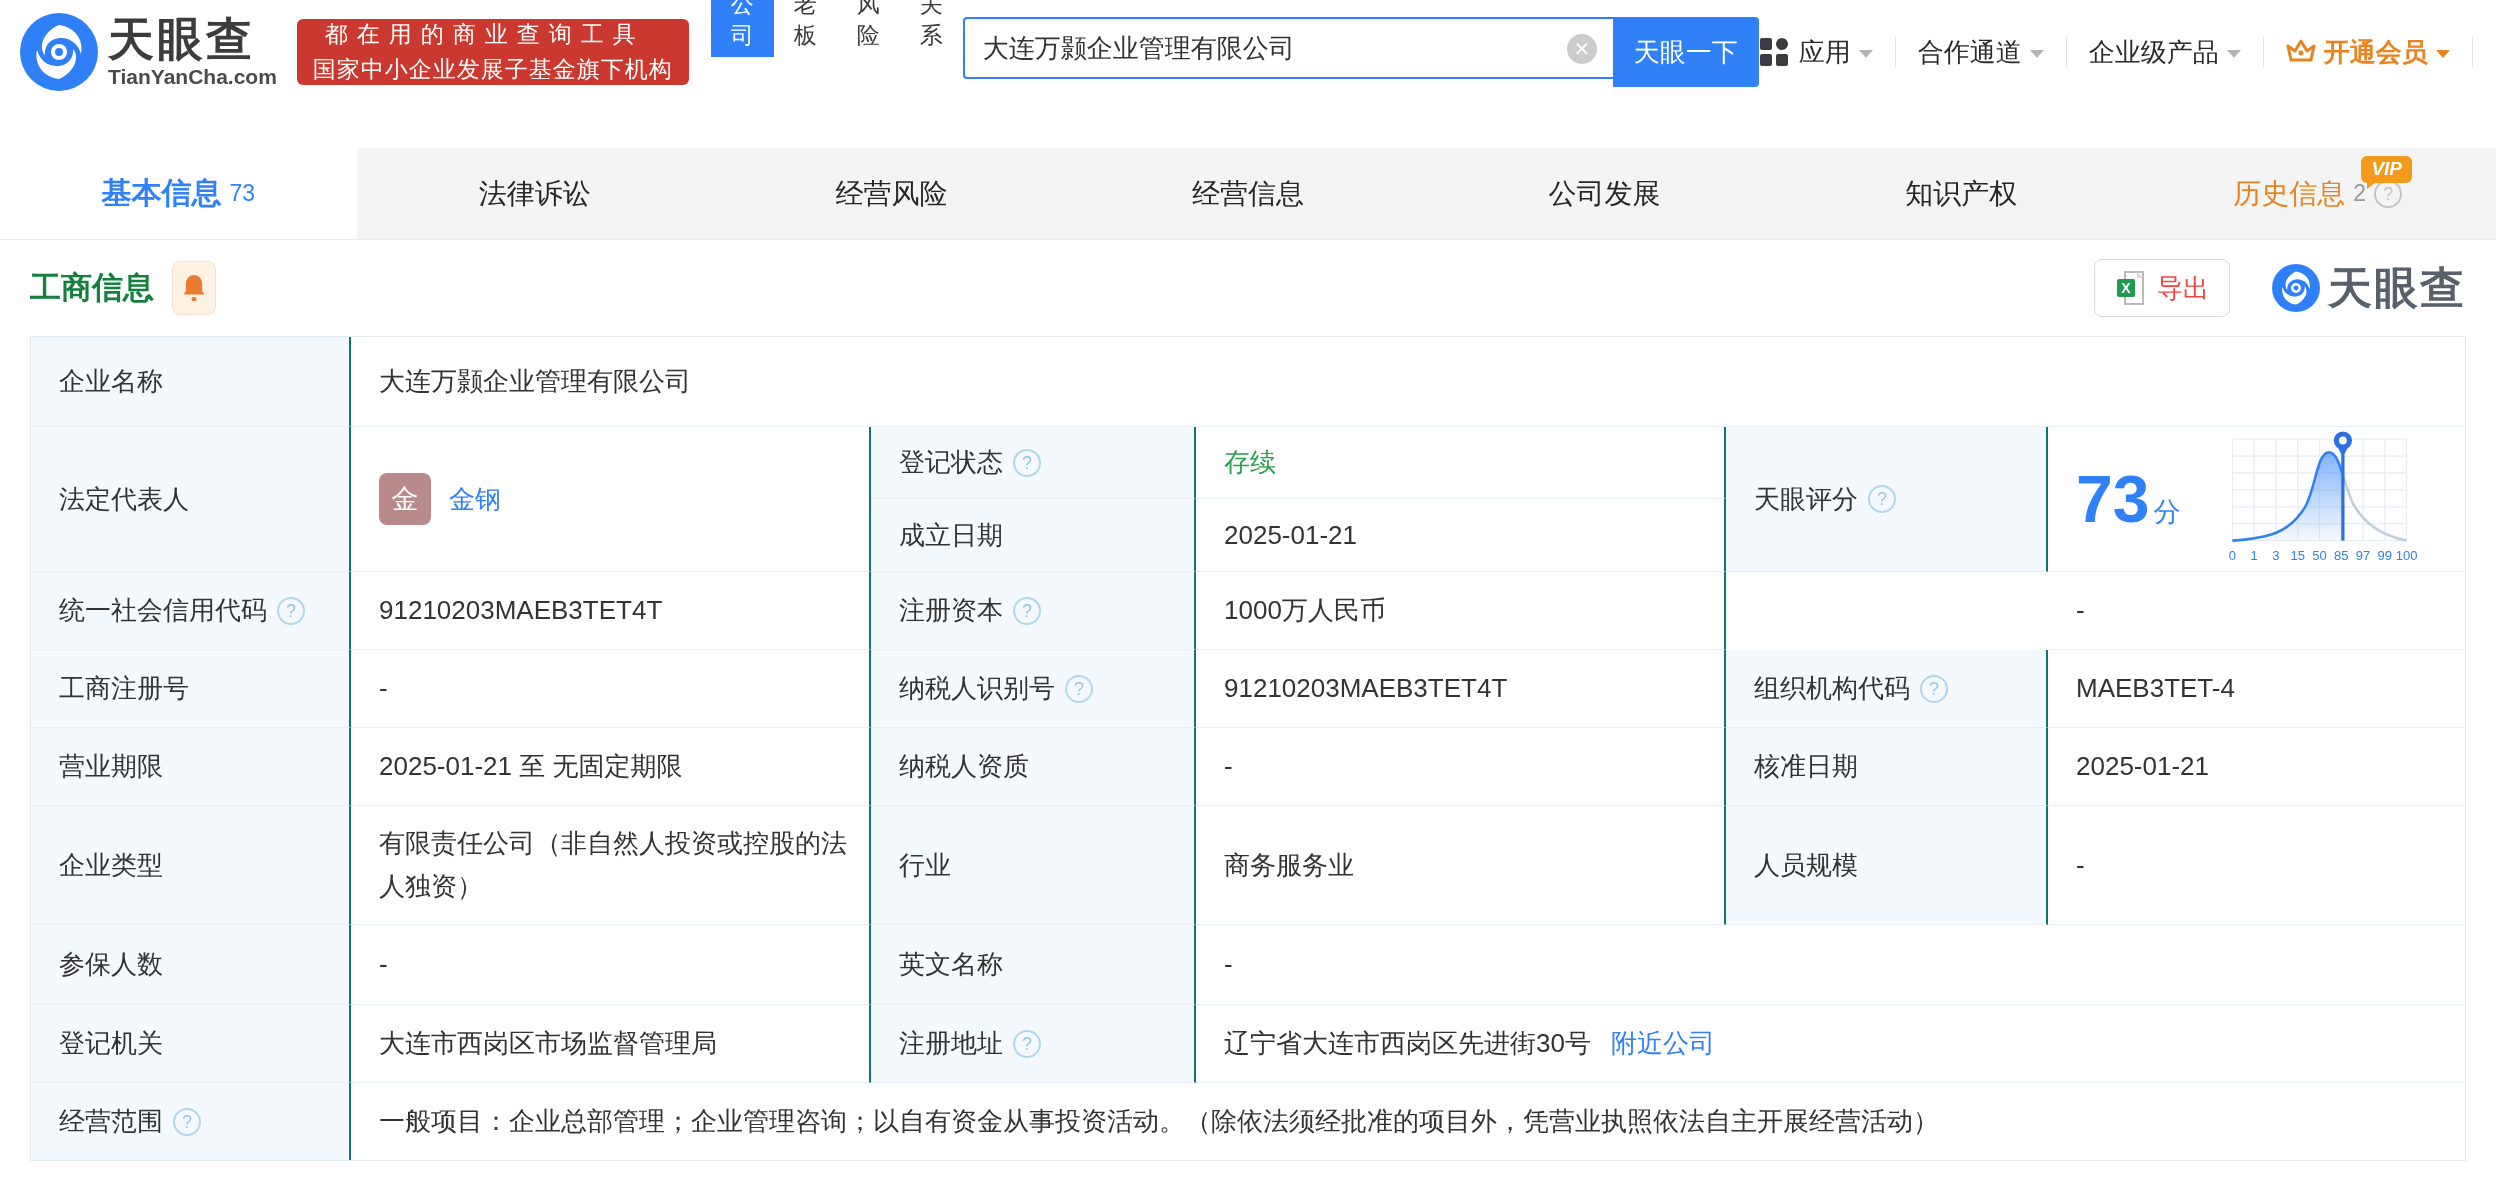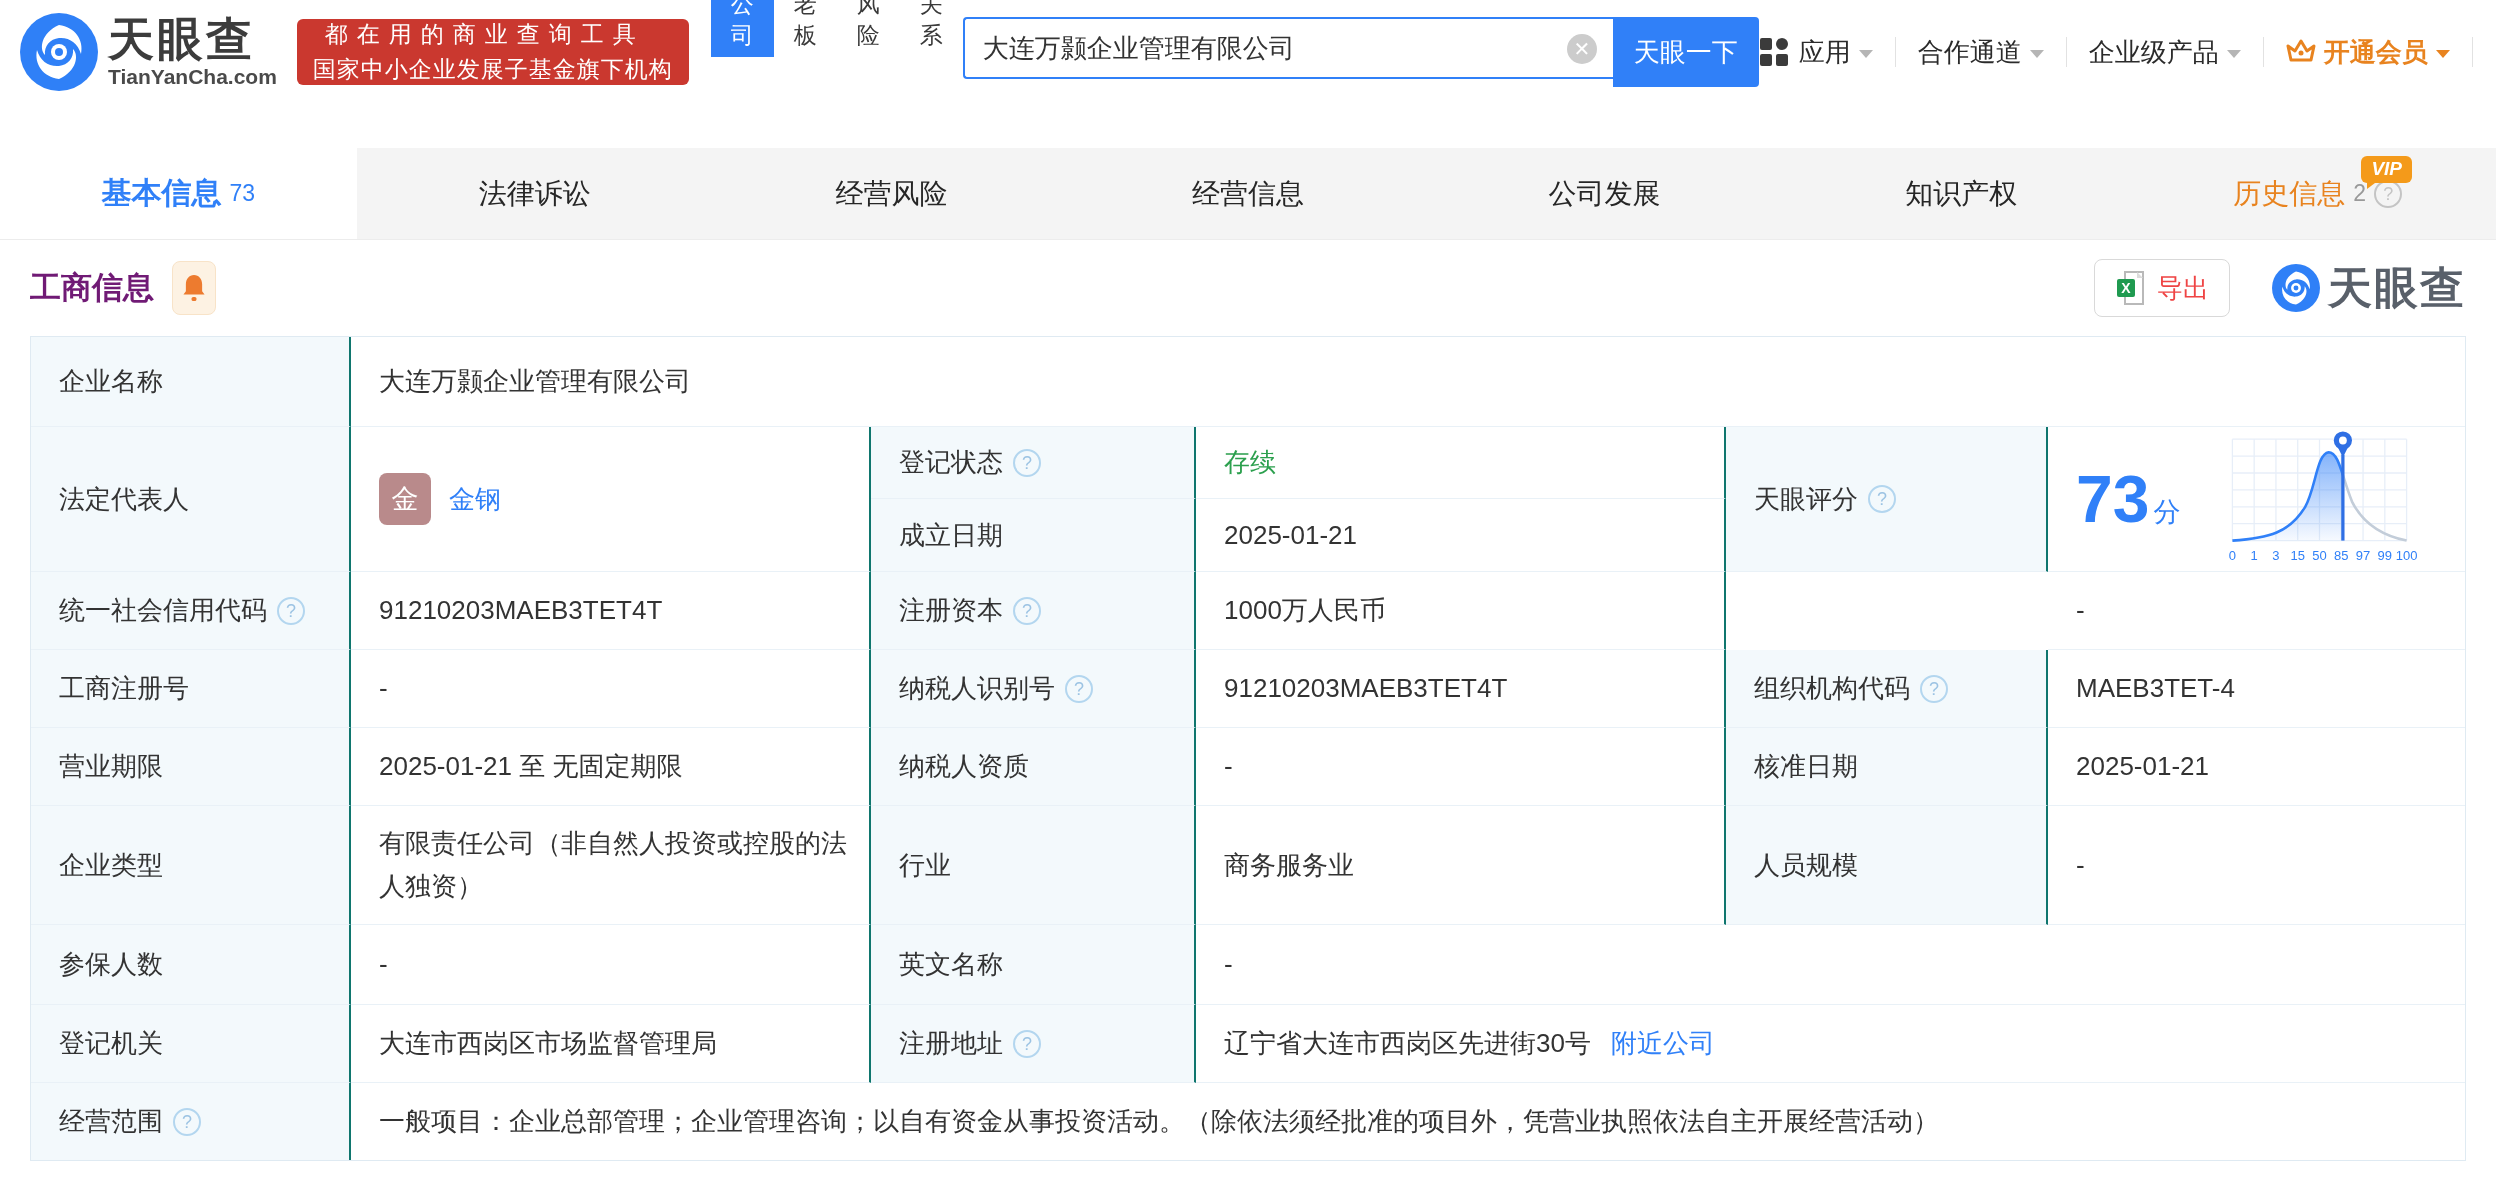--- a/index.html
+++ b/index.html
@@ -42,21 +42,21 @@
   .page-tab.active { background:#fff; color:#3080f8; font-weight:bold; font-size:30px; }
   .tab-count { font-size:23px; margin-left:8px; color:#3080f8; font-weight:normal; }
   .page-tab.history { color:#e8831f; }
   .tab-count-gray { font-size:23px; margin-left:8px; color:#999; }
   .q-gray { width:28px; height:28px; border:2px solid #c4c4c4; border-radius:50%; color:#c4c4c4; font-size:18px; line-height:25px; text-align:center; margin-left:8px; }
   .vip-badge { position:absolute; top:8px; right:84px; background:#f49a1a; color:#fff; font-size:19px; font-style:italic; font-weight:bold; padding:2px 10px 3px; border-radius:6px; }
   .vip-badge:after { content:""; position:absolute; left:6px; bottom:-6px; border-left:8px solid #f49a1a; border-bottom:6px solid transparent; }
 
   
   .section-head { height:96px; display:flex; align-items:center; padding:0 30px; }
-  .section-title { font-size:31px; font-weight:bold; color:#701a75; }
+  .section-title { font-size:31px; font-weight:bold; color:#15803d; }
   .bell-chip { margin-left:18px; width:44px; height:54px; background:#fdf2e3; border:1px solid #f8e3c8; border-radius:8px; display:flex; align-items:center; justify-content:center; cursor:pointer; }
   .head-right { margin-left:auto; display:flex; align-items:center; }
   .export-btn { height:58px; border:1px solid #d9d9d9; border-radius:8px; background:#fff; display:flex; align-items:center; padding:0 20px; cursor:pointer; }
   .export-btn span { font-size:26px; color:#ef4444; margin-left:10px; }
   .watermark { display:flex; align-items:center; margin-left:42px; }
   .watermark-text { font-size:44px; font-weight:bold; color:#59606a; margin-left:8px; letter-spacing:2px; }
 
   
   .biz-table { margin:0 30px; border:1px solid #dfeaf2; display:grid;
     grid-template-columns:320px 520px 325px 530px 322px 1fr;

